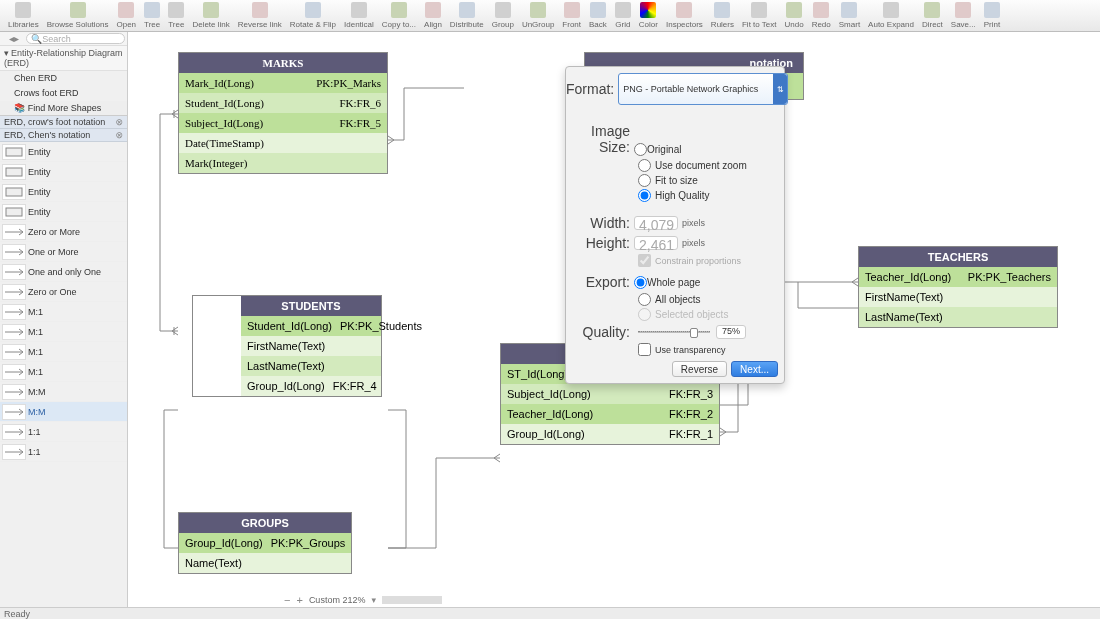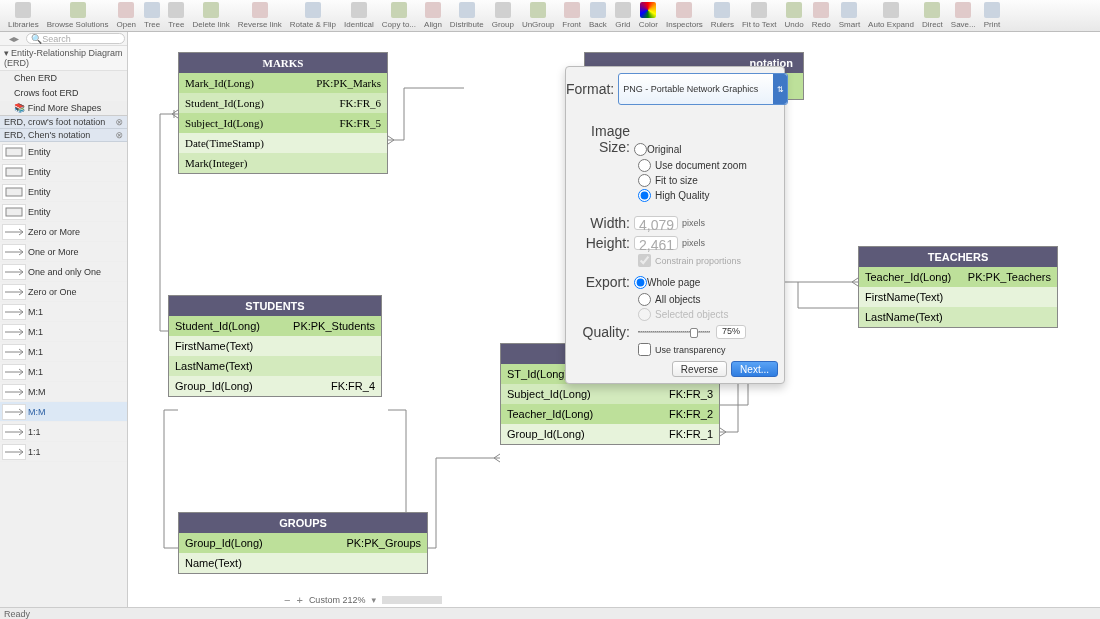--- a/index.html
+++ b/index.html
@@ -376,21 +376,21 @@
             <div class="c1">Date(TimeStamp)</div>
             <div class="c2"></div>
           </div>
           <div class="entity-row fk">
             <div class="c1">Mark(Integer)</div>
             <div class="c2"></div>
           </div>
         </div>
     </div>
 
-    <div class="entity-table" style="left:40px; top:263px; width:214px;">
+    <div class="entity-table" style="left:64px; top:263px; width:190px;padding-left:48px;">
       <div class="entity-header">STUDENTS</div>
       <div id="e-students">
           <div class="entity-row pk">
             <div class="c1">Student_Id(Long)</div>
             <div class="c2">PK:PK_Students</div>
           </div>
           <div class="entity-row alt">
             <div class="c1">FirstName(Text)</div>
             <div class="c2"></div>
           </div>
@@ -398,21 +398,21 @@
             <div class="c1">LastName(Text)</div>
             <div class="c2"></div>
           </div>
           <div class="entity-row alt">
             <div class="c1">Group_Id(Long)</div>
             <div class="c2">FK:FR_4</div>
           </div>
         </div>
     </div>
 
-    <div class="entity-table" style="left:50px; top:480px; width:250px;">
+    <div class="entity-table" style="left:50px; top:480px; width:174px;">
       <div class="entity-header">GROUPS</div>
       <div id="e-groups">
           <div class="entity-row pk">
             <div class="c1">Group_Id(Long)</div>
             <div class="c2">PK:PK_Groups</div>
           </div>
           <div class="entity-row alt">
             <div class="c1">Name(Text)</div>
             <div class="c2"></div>
           </div>

